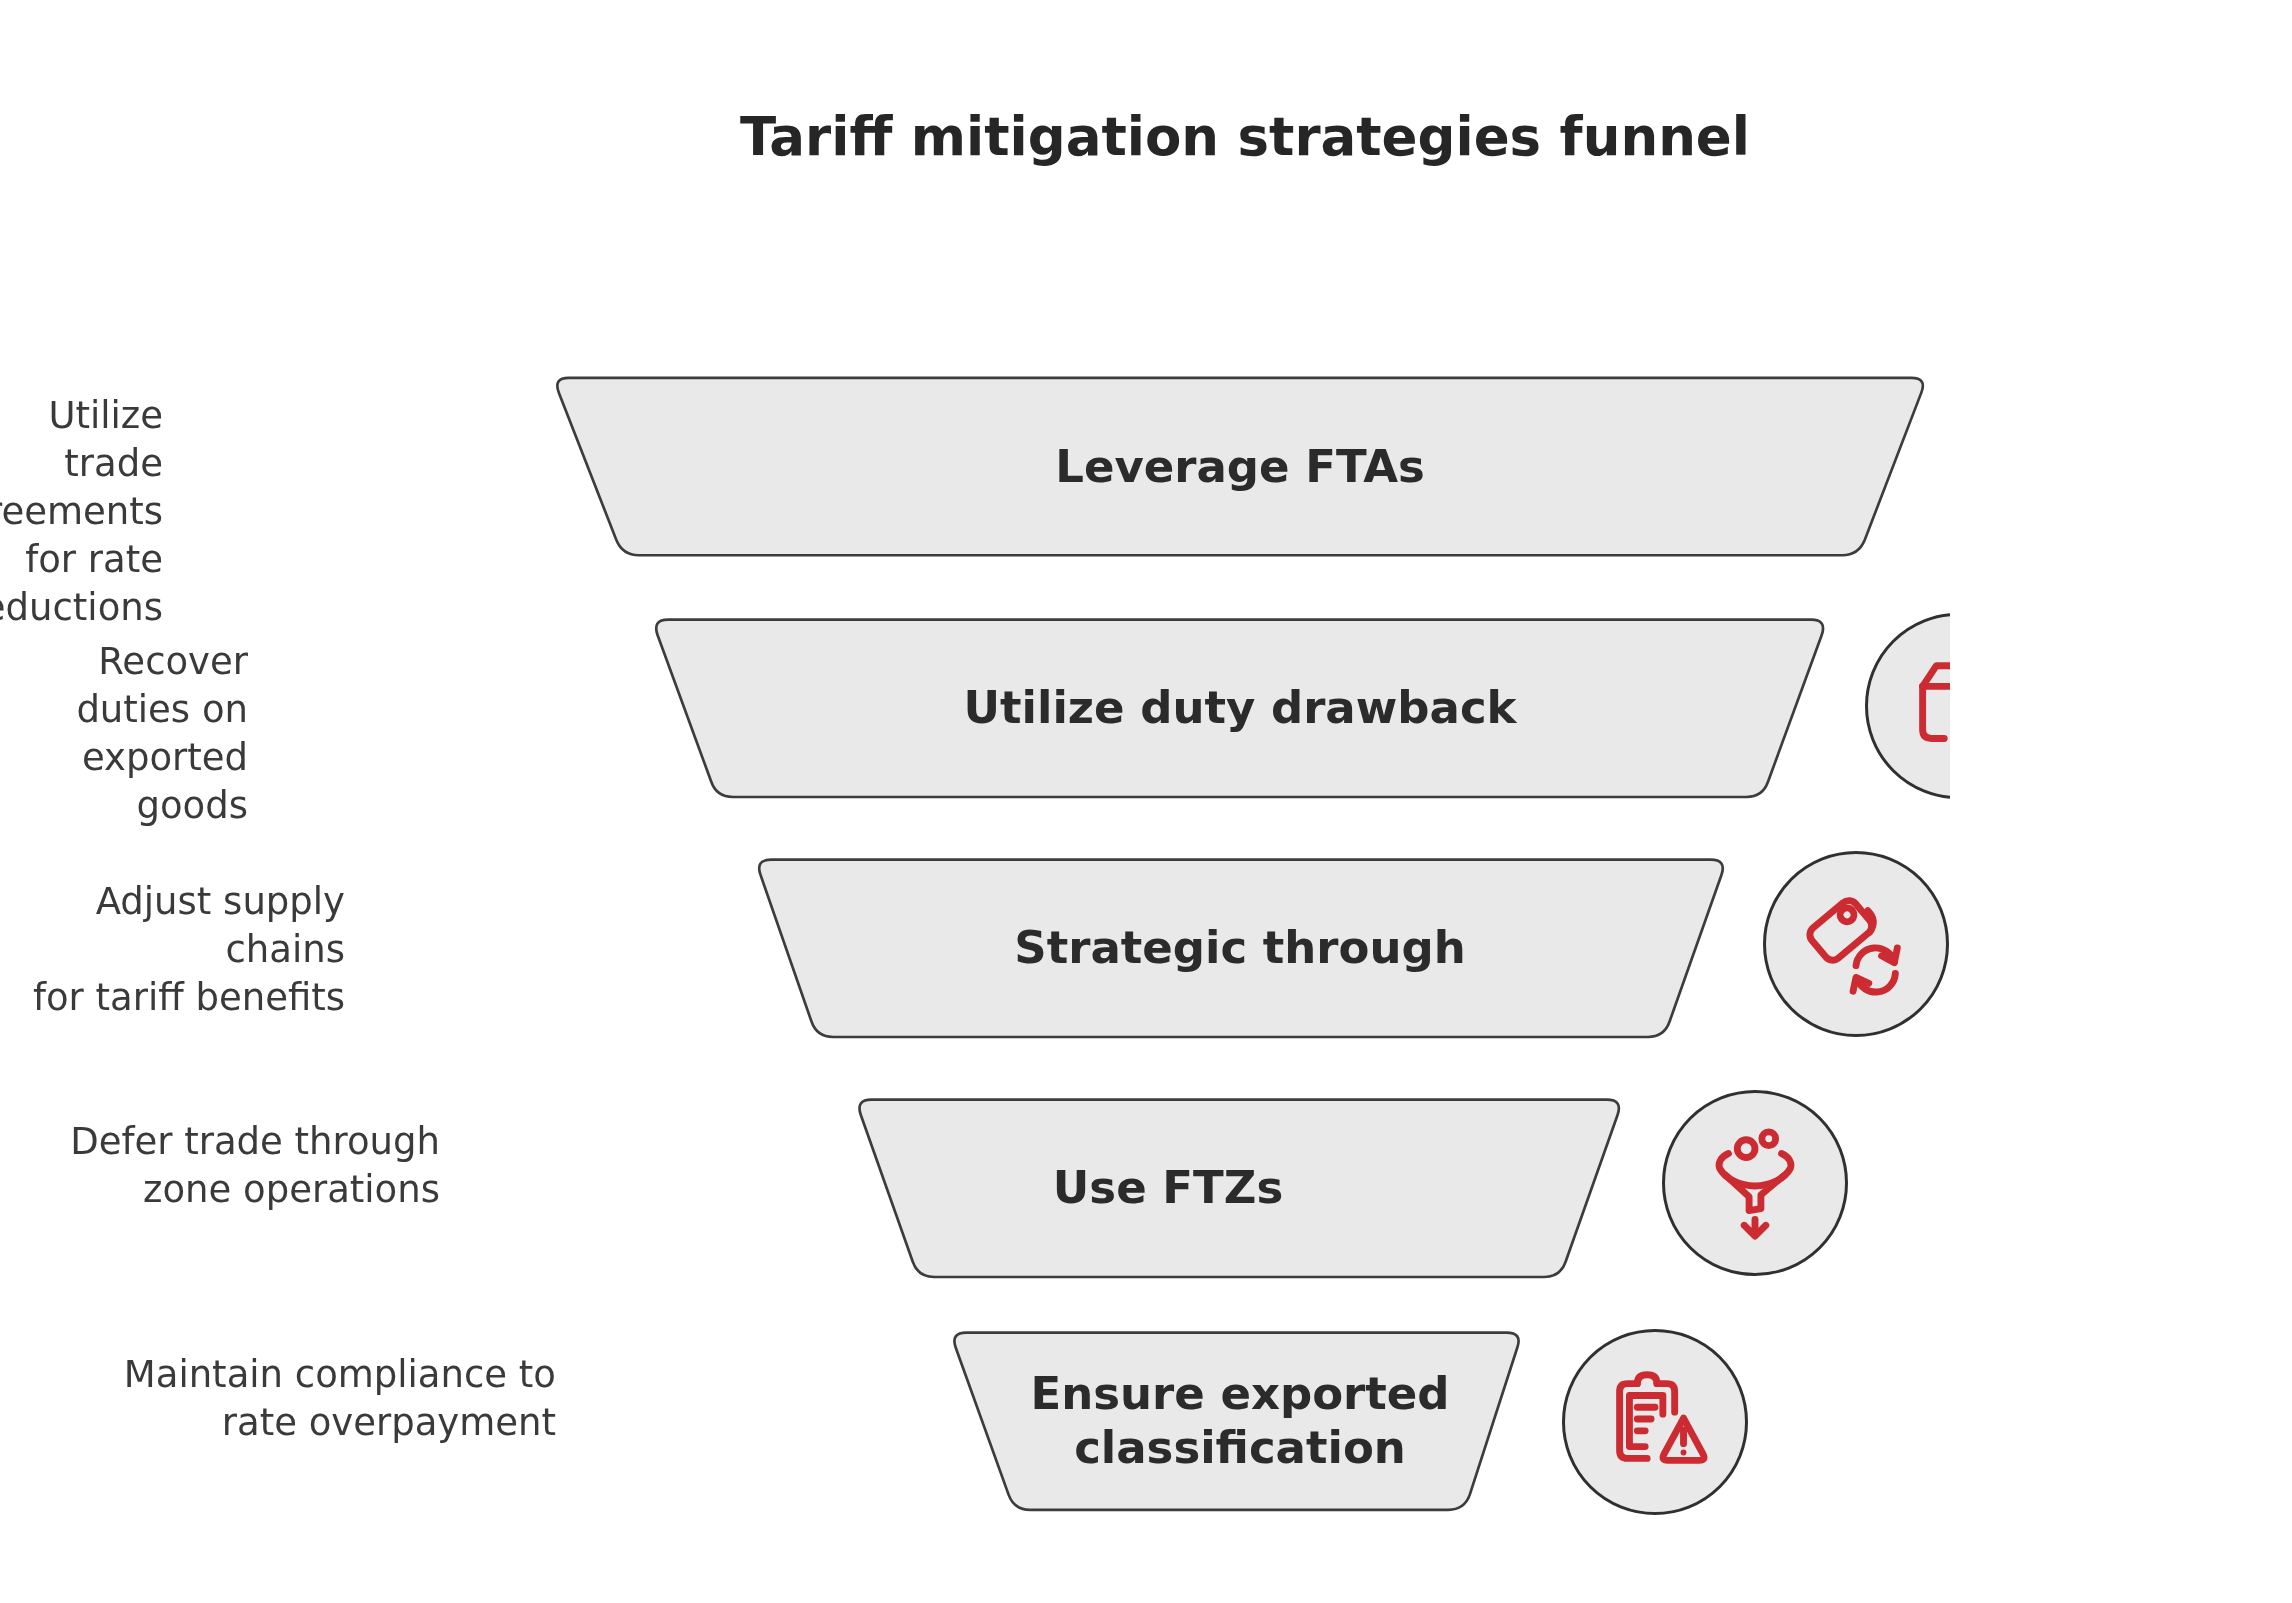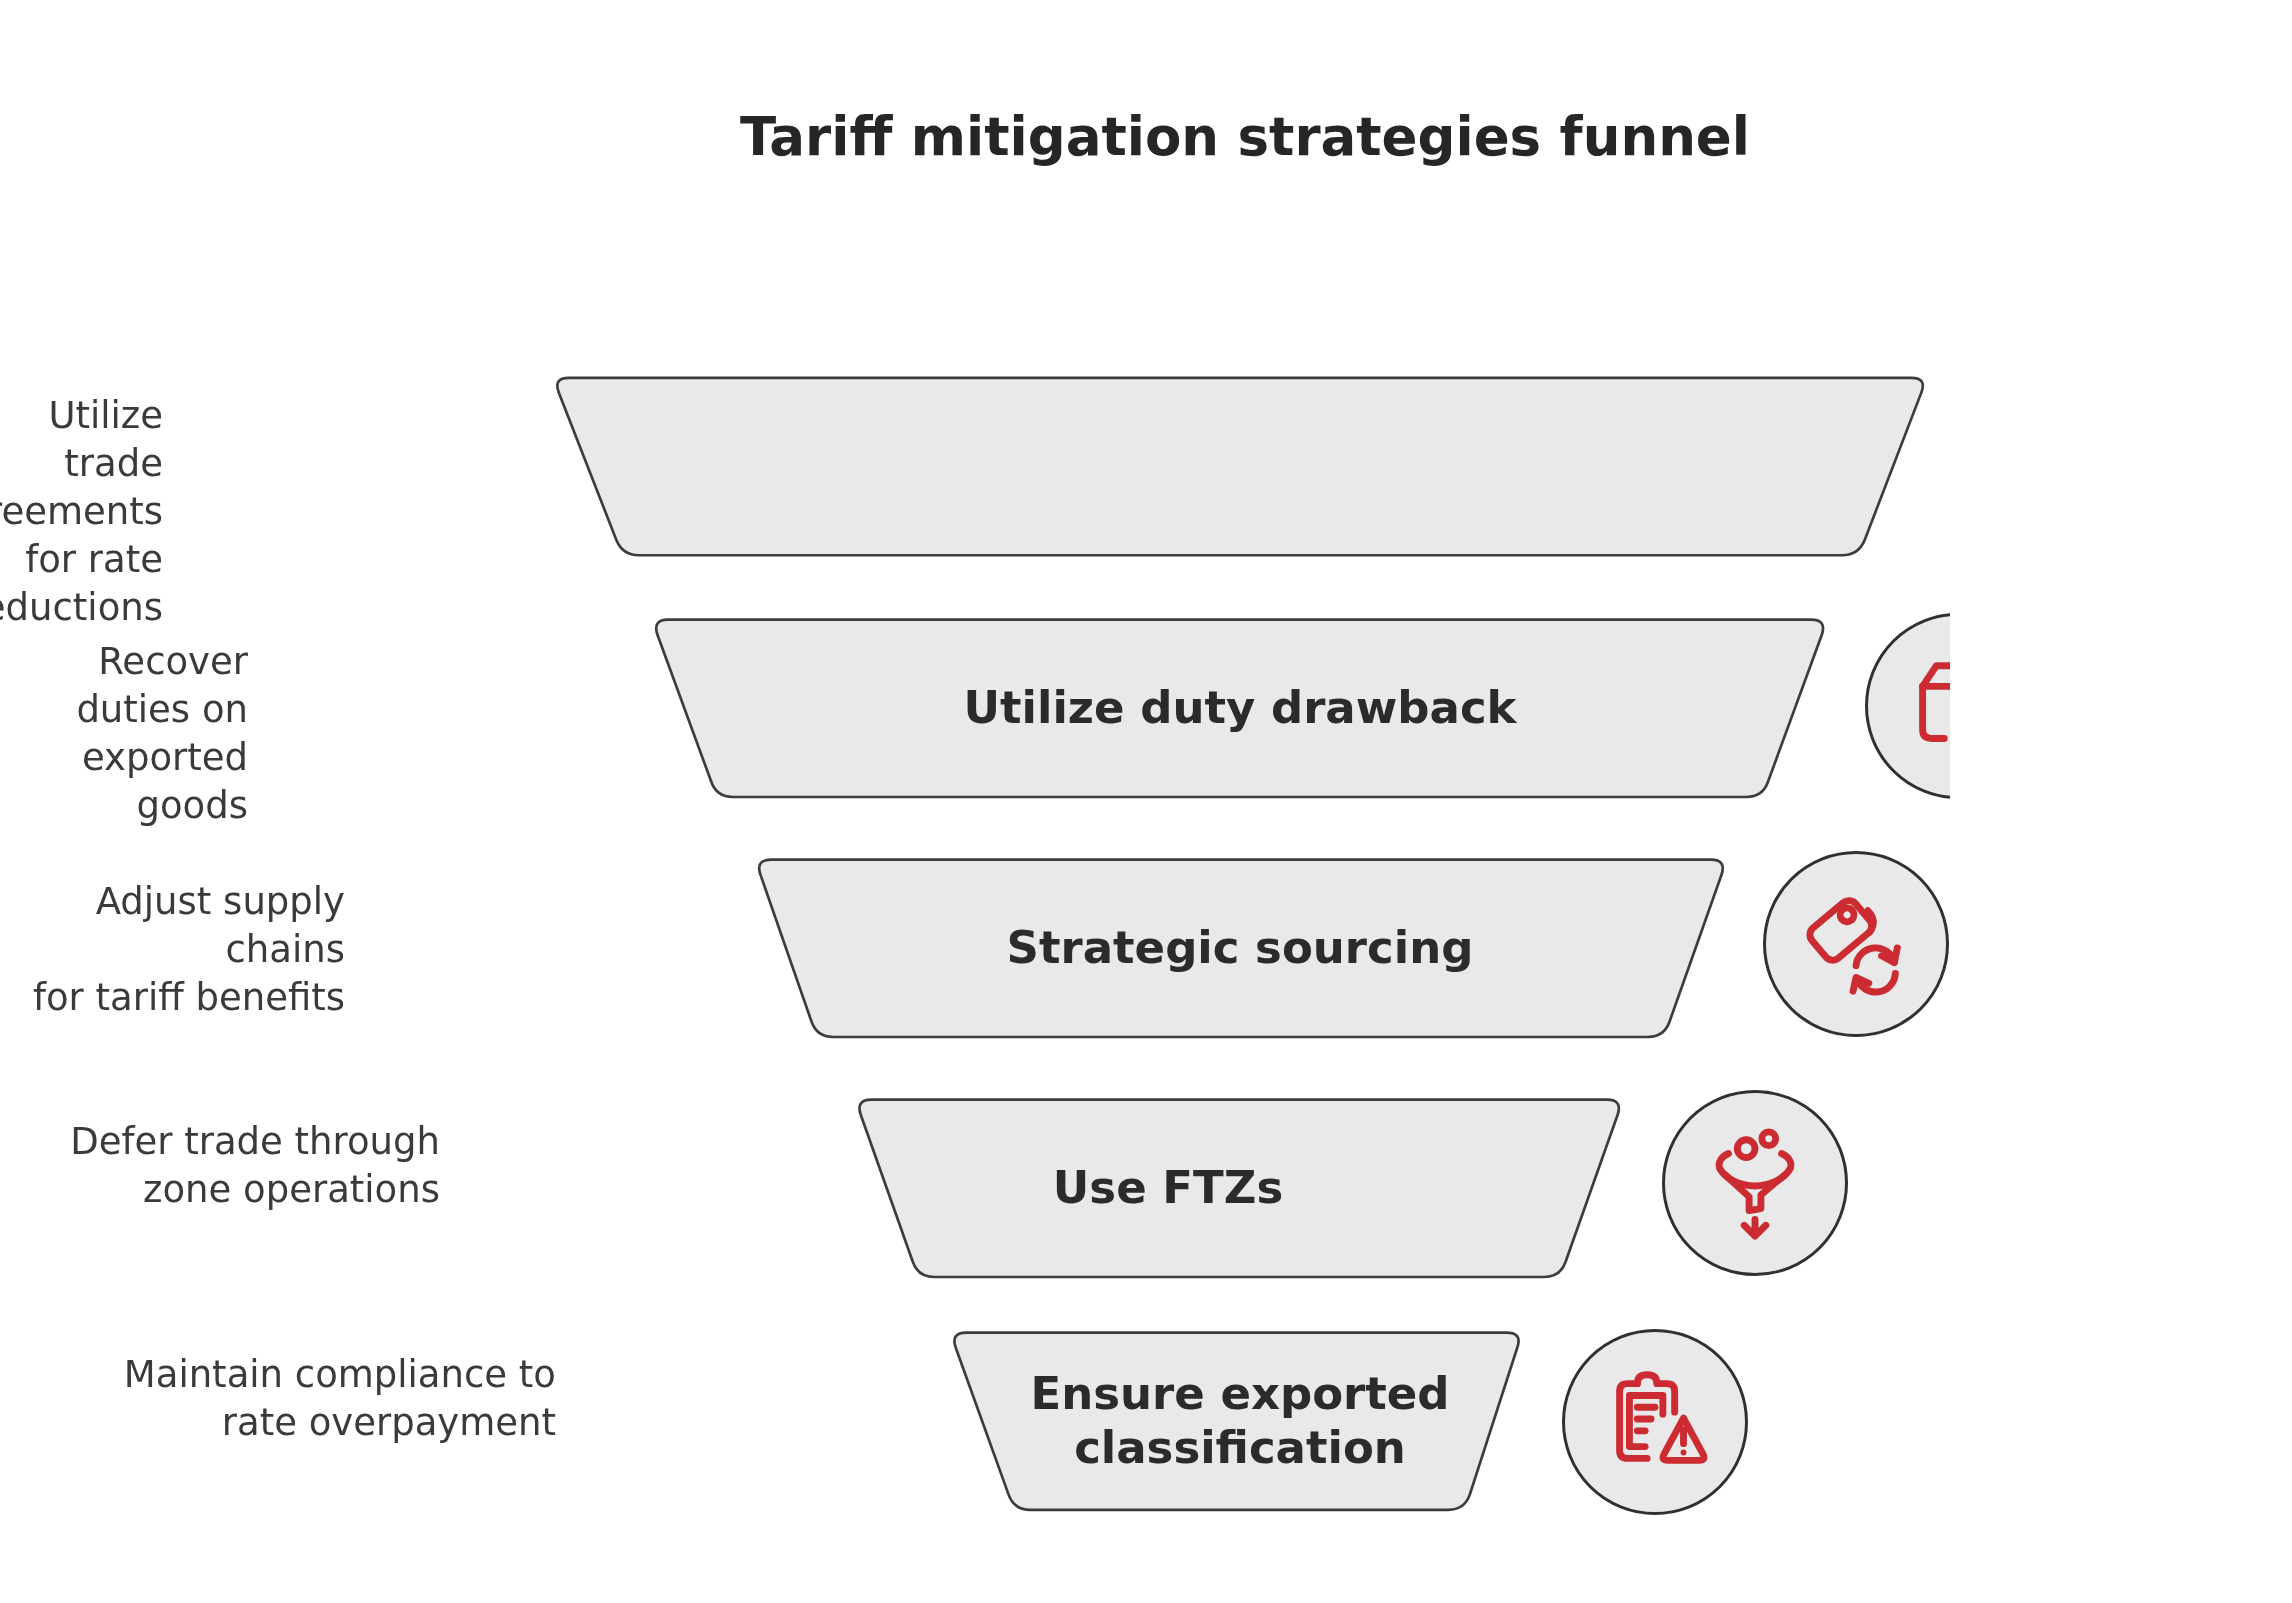--- a/index.html
+++ b/index.html
@@ -52,22 +52,23 @@
   <div class="title">Tariff mitigation strategies funnel</div>
 
   <svg class="funnel-shapes" width="2293" height="1603" viewBox="0 0 2560 1790" aria-hidden="true">
     <path class="trap" d="M635 422 H2134 Q2152 422 2145 439 L2082 603 Q2075 620 2057 620 H713 Q695 620 688 603 L624 439 Q617 422 635 422 Z"></path>
     <path class="trap" d="M746 692 H2022 Q2040 692 2034 709 L1974 873 Q1968 890 1950 890 H818 Q800 890 794 873 L734 709 Q728 692 746 692 Z"></path>
     <path class="trap" d="M861 960 H1910 Q1928 960 1922 977 L1864 1141 Q1858 1158 1840 1158 H930 Q912 1158 906 1141 L849 977 Q843 960 861 960 Z"></path>
     <path class="trap" d="M973 1228 H1794 Q1812 1228 1806 1245 L1748 1409 Q1742 1426 1724 1426 H1043 Q1025 1426 1019 1409 L961 1245 Q955 1228 973 1228 Z"></path>
     <path class="trap" d="M1079 1488 H1682 Q1700 1488 1694 1505 L1641 1669 Q1635 1686 1617 1686 H1150 Q1132 1686 1126 1669 L1067 1505 Q1061 1488 1079 1488 Z"></path>
   </svg>
 
+  <div class="stage-label" style="left:1240px;top:467px;">Leverage FTAs</div>
   <div class="stage-label" style="left:1240px;top:708px;">Utilize duty drawback</div>
-  <div class="stage-label" style="left:1240px;top:948px;">Strategic sourcing</div>
+  <div class="stage-label" style="left:1240px;top:948px;">Strategic through</div>
   <div class="stage-label" style="left:1168px;top:1188px;">Use FTZs</div>
   <div class="stage-label" style="left:1240px;top:1421px;">Ensure exported
 classification</div>
 
   <div class="side-label" style="right:1787px;top:392px;">Utilize trade agreements
 for rate reductions</div>
   <div class="side-label" style="right:1702px;top:638px;">Recover duties on
 exported goods</div>
   <div class="side-label" style="right:1605px;top:878px;">Adjust supply chains
 for tariff benefits</div>

